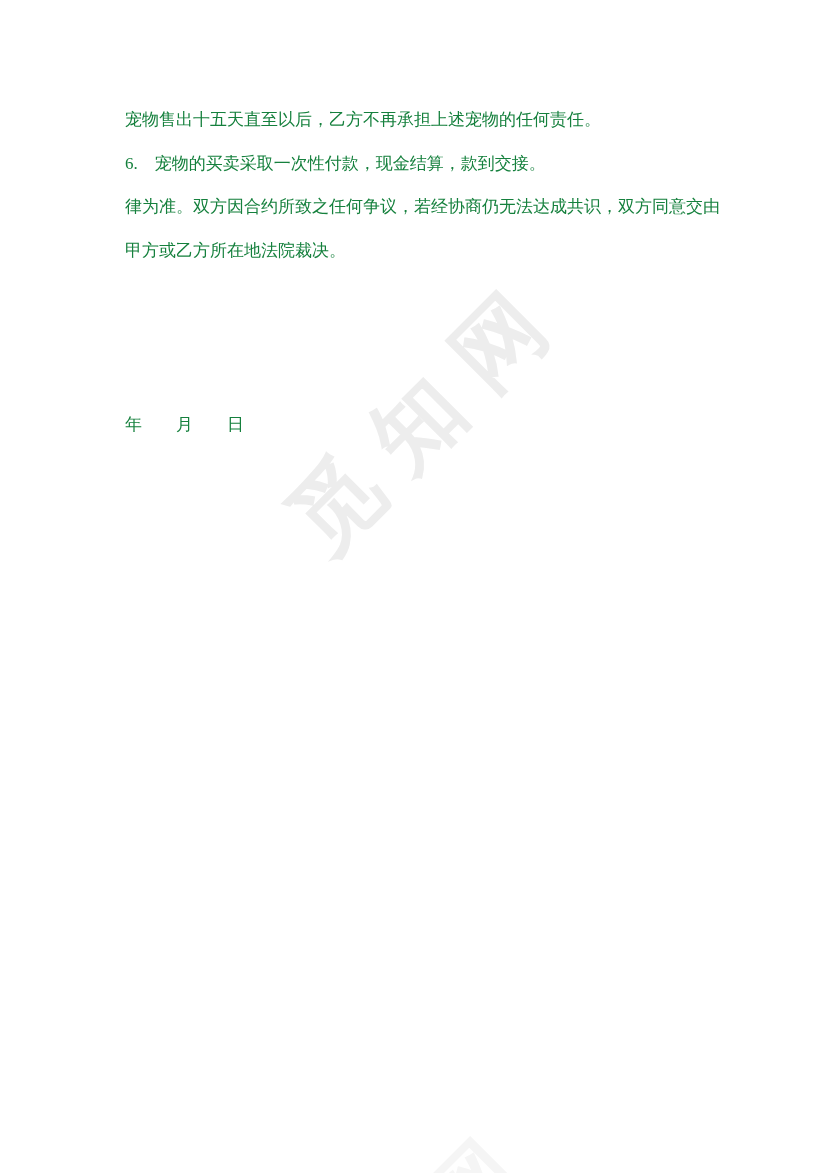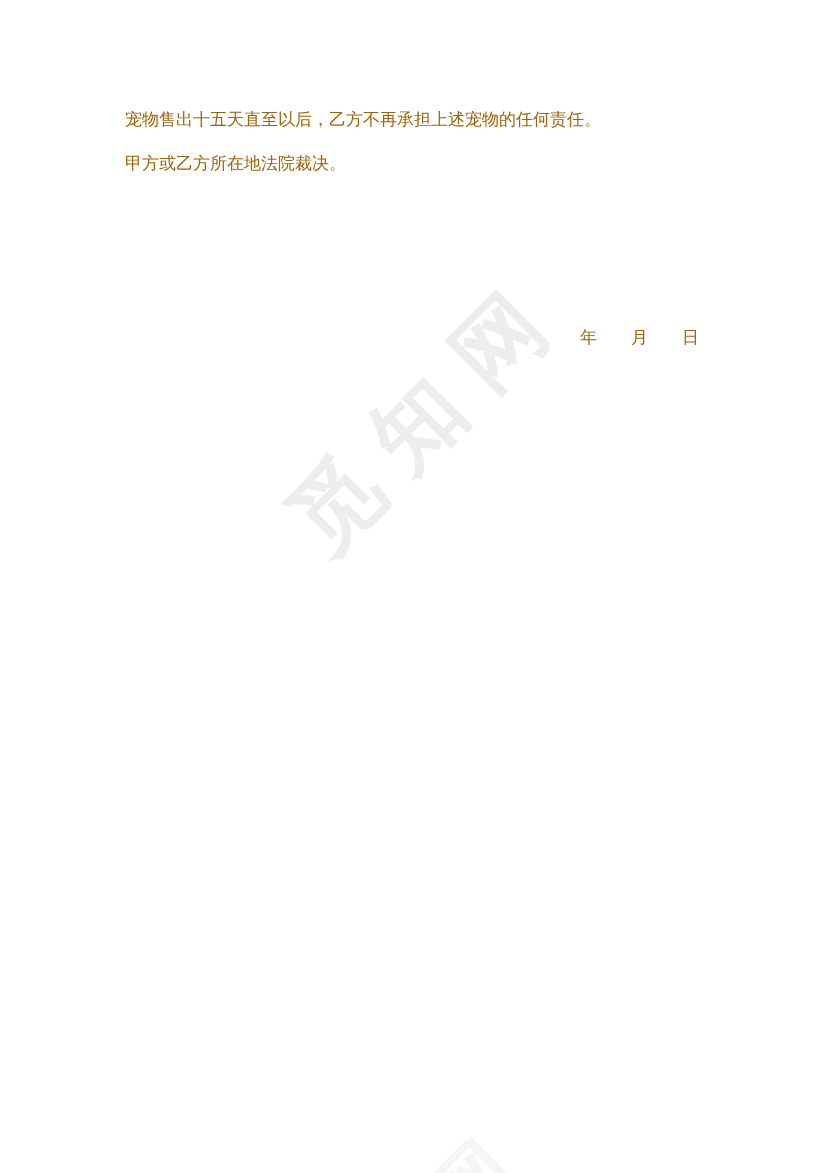--- a/index.html
+++ b/index.html
@@ -38,50 +38,52 @@
   .watermark-bottom {
     left: 228px;
     top: 1216px;
     color: #f5f5f5;
   }
   .content {
     position: absolute;
     left: 125px;
     top: 98px;
     width: 580px;
-    color: #a16207;
+    color: #15803d;
     font-size: 17px;
   }
   .line {
     line-height: 43.5px;
     height: 43.5px;
     white-space: pre;
   }
   .date-line {
-    text-align: right;
+    text-align: left;
     padding-right: 6px;
   }
 </style>
 </head>
 <body>
 
 <div class="page">
 
   <div class="watermark watermark-main">觅知网</div>
 
   <div class="watermark watermark-bottom">觅知网</div>
 
   <div class="content">
 
     <div class="line">宠物售出十五天直至以后，乙方不再承担上述宠物的任何责任。</div>
 
 
 
+    <div class="line">6.　宠物的买卖采取一次性付款，现金结算，款到交接。</div>
 
 
+    <div class="line">律为准。双方因合约所致之任何争议，若经协商仍无法达成共识，双方同意交由</div>
 
     <div class="line">甲方或乙方所在地法院裁决。</div>
 
     <div class="line"></div>
 
 
     <div class="line"></div>
 
 
     <div class="line"></div>

